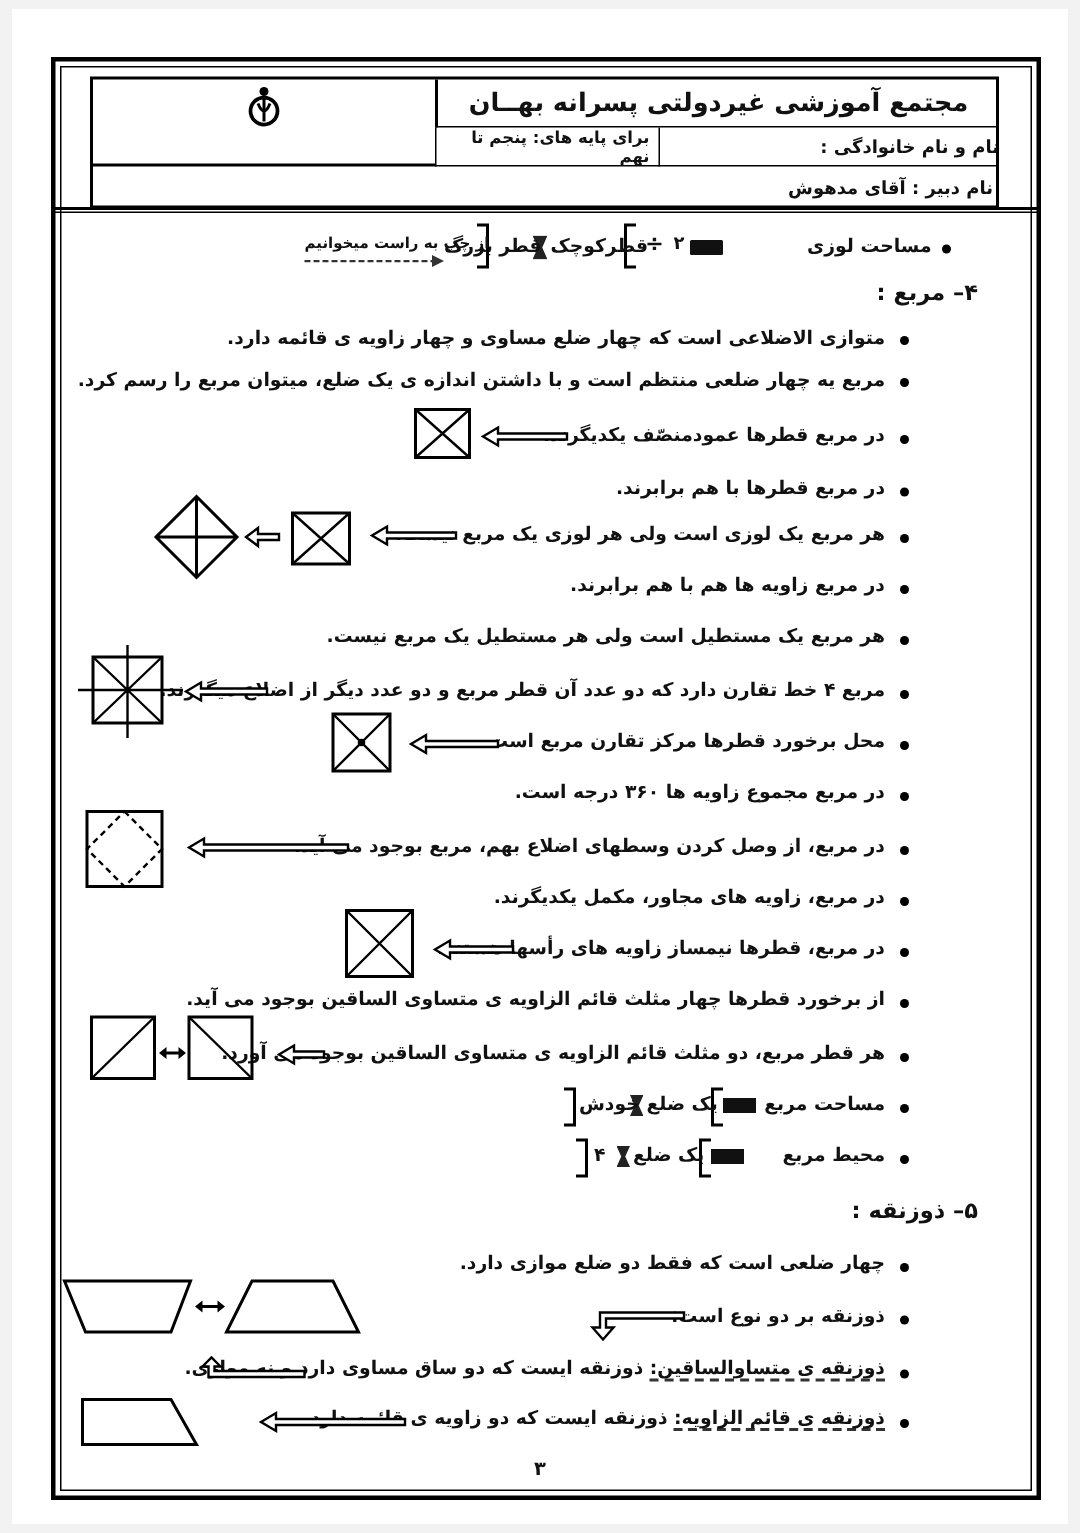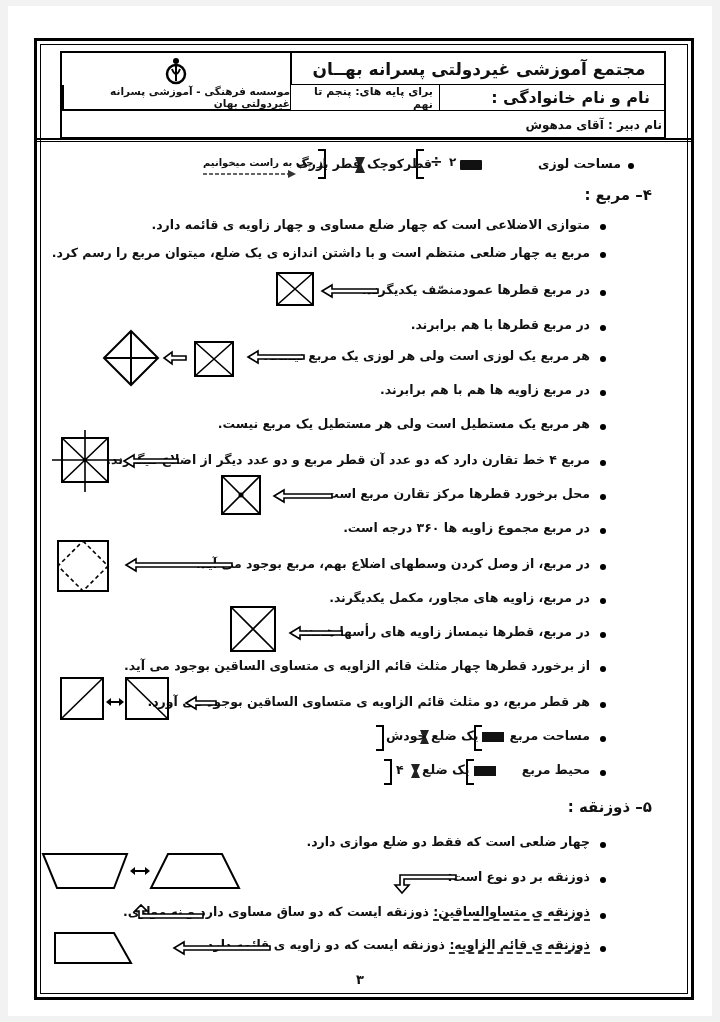--- a/index.html
+++ b/index.html
@@ -27,22 +27,21 @@
 
 <div class="hdr">
   <div class="cell" style="left:228px;top:0;width:376px;height:32px;border-left:2px solid #000;border-bottom:1px solid #000;justify-content:center;font-size:17px;">مجتمع آموزشی غیردولتی پسرانه بهــان</div>
   <div class="cell" style="left:0;top:0;width:228px;height:36px;justify-content:center;">
     <svg width="24" height="28" viewBox="0 0 24 28">
       <circle cx="12" cy="4" r="3" fill="#000"></circle>
       <circle cx="12" cy="17" r="9" fill="none" stroke="#000" stroke-width="2.5"></circle>
       <path d="M12 9 L12 24 M8 12 Q12 22 16 12" fill="none" stroke="#000" stroke-width="2"></path>
     </svg>
   </div>
-  <div class="cell" style="left:0;top:32px;width:228px;height:24px;justify-content:center;font-size:10.5px;border-left:2px solid #000;">موسسه فرهنگی - آموزشی پسرانه غیردولتی بهان</div>
-  <div class="cell" style="left:378px;top:32px;width:226px;height:26px;padding-right:16px;font-size:16px;border-bottom:1px solid #000;">نام و نام خانوادگی :</div>
+  <div class="cell" style="left:378px;top:32px;width:226px;height:26px;padding-right:0;font-size:12px;border-bottom:1px solid #000;">نام و نام خانوادگی :</div>
   <div class="cell" style="left:228px;top:32px;width:150px;height:26px;border-left:1px solid #000;border-right:1px solid #000;border-bottom:1px solid #000;padding-right:6px;font-size:11px;">برای پایه های: پنجم تا نهم</div>
   <div style="position:absolute;left:0;top:56px;width:228px;height:2px;background:#000;"></div>
   <div class="cell" style="left:378px;top:58px;width:226px;height:28px;padding-right:4px;font-size:12px;">نام دبیر : آقای مدهوش</div>
 </div>
 <div class="hdr-sep"></div>
 
 <div class="bullet" style="left:628px;top:163px;"></div>
 <div class="t" style="right:99px;top:156px;">مساحت لوزی</div>
 <div style="position:absolute;left:460px;top:160px;width:22px;height:10px;background:#111;border-radius:1px;"></div>
 <div class="t" style="left:449px;top:155px;font-size:12px;">۲</div>

